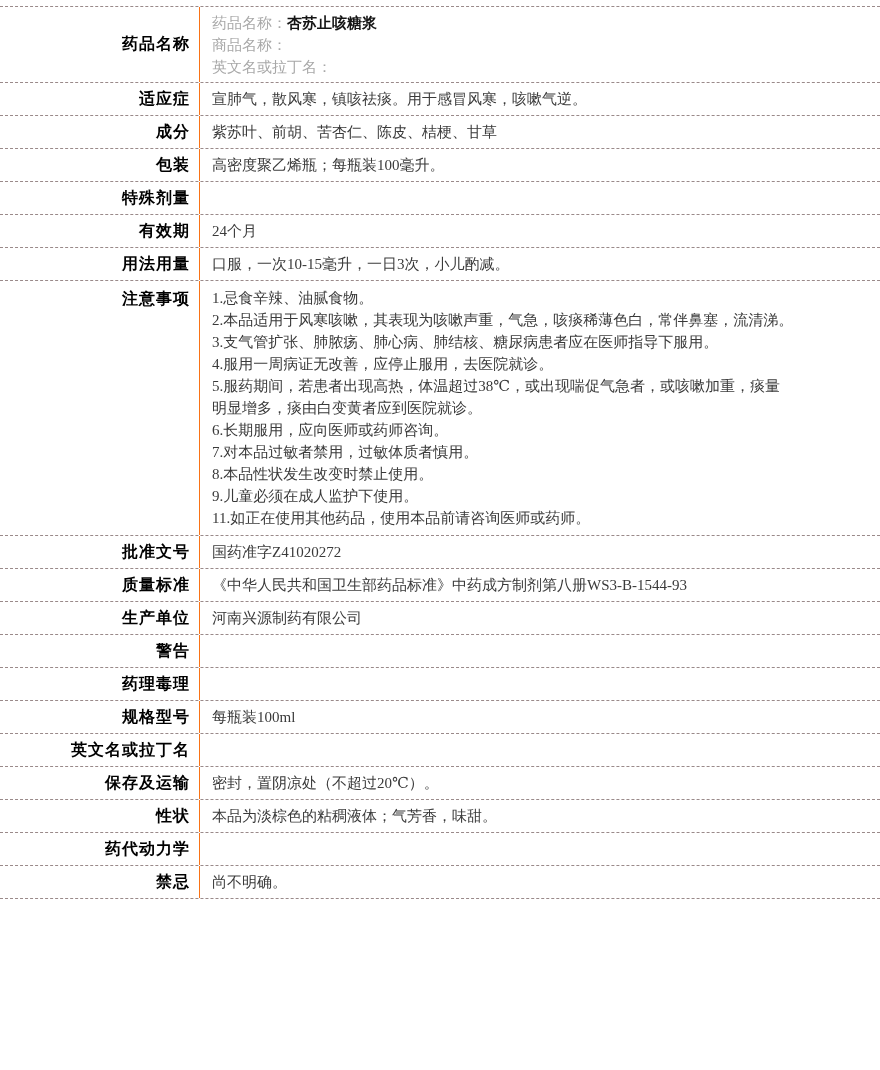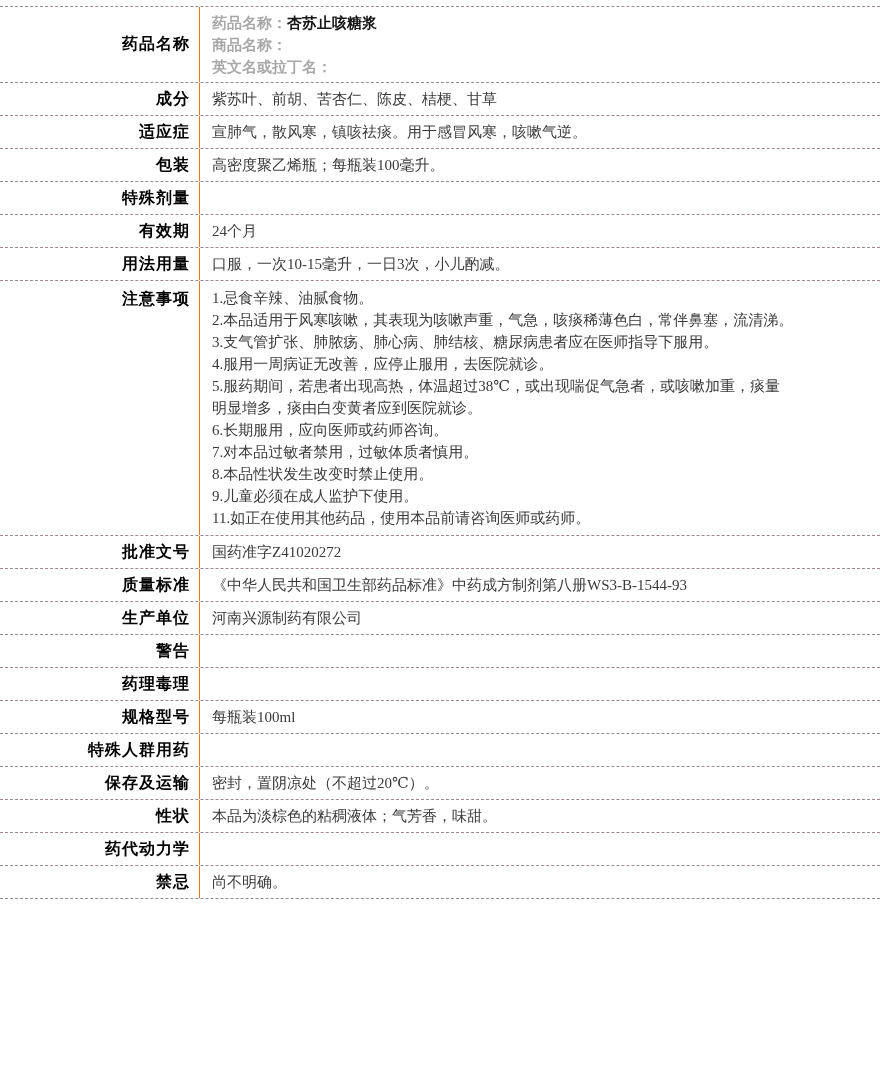--- a/index.html
+++ b/index.html
@@ -51,48 +51,48 @@
   .row-notes .label-cell{
     align-items:flex-start;
     padding-top:8px;
   }
   .row-notes .content-cell{
     justify-content:flex-start;
     padding-top:6px;
     padding-bottom:6px;
   }
   .field-line{line-height:22px;white-space:nowrap;}
-  .muted{color:#a8a8a8;font-weight:bold;}
+  .muted{color:#a8a8a8;}
   .field-value{color:#151515;font-weight:bold;}
   .note-line{line-height:22px;}
   .row-text{line-height:20px;}
 </style>
 </head>
 <body>
 
 <div class="page">
   <div class="drug-table" id="table-root">
       <div class="row row-name">
         <div class="label-cell">药品名称</div>
         <div class="content-cell">
           <div class="field-line"><span class="muted">药品名称：</span><span class="field-value">杏苏止咳糖浆</span></div>
           <div class="field-line"><span class="muted">商品名称：</span><span class="field-value"></span></div>
           <div class="field-line"><span class="muted">英文名或拉丁名：</span><span class="field-value"></span></div>
         </div>
       </div>
       <div class="row row-normal">
+        <div class="label-cell">适应症</div>
+        <div class="content-cell">
+          <div class="row-text">宣肺气，散风寒，镇咳祛痰。用于感冒风寒，咳嗽气逆。</div>
+        </div>
+      </div>
+      <div class="row row-normal">
         <div class="label-cell">成分</div>
         <div class="content-cell">
           <div class="row-text">紫苏叶、前胡、苦杏仁、陈皮、桔梗、甘草</div>
-        </div>
-      </div>
-      <div class="row row-normal">
-        <div class="label-cell">适应症</div>
-        <div class="content-cell">
-          <div class="row-text">宣肺气，散风寒，镇咳祛痰。用于感冒风寒，咳嗽气逆。</div>
         </div>
       </div>
       <div class="row row-normal">
         <div class="label-cell">包装</div>
         <div class="content-cell">
           <div class="row-text">高密度聚乙烯瓶；每瓶装100毫升。</div>
         </div>
       </div>
       <div class="row row-normal">
         <div class="label-cell">特殊剂量</div>
@@ -158,21 +158,21 @@
           <div class="row-text"></div>
         </div>
       </div>
       <div class="row row-normal">
         <div class="label-cell">规格型号</div>
         <div class="content-cell">
           <div class="row-text">每瓶装100ml</div>
         </div>
       </div>
       <div class="row row-normal">
-        <div class="label-cell">特殊人群用药</div>
+        <div class="label-cell">英文名或拉丁名</div>
         <div class="content-cell">
           <div class="row-text"></div>
         </div>
       </div>
       <div class="row row-normal">
         <div class="label-cell">保存及运输</div>
         <div class="content-cell">
           <div class="row-text">密封，置阴凉处（不超过20℃）。</div>
         </div>
       </div>

